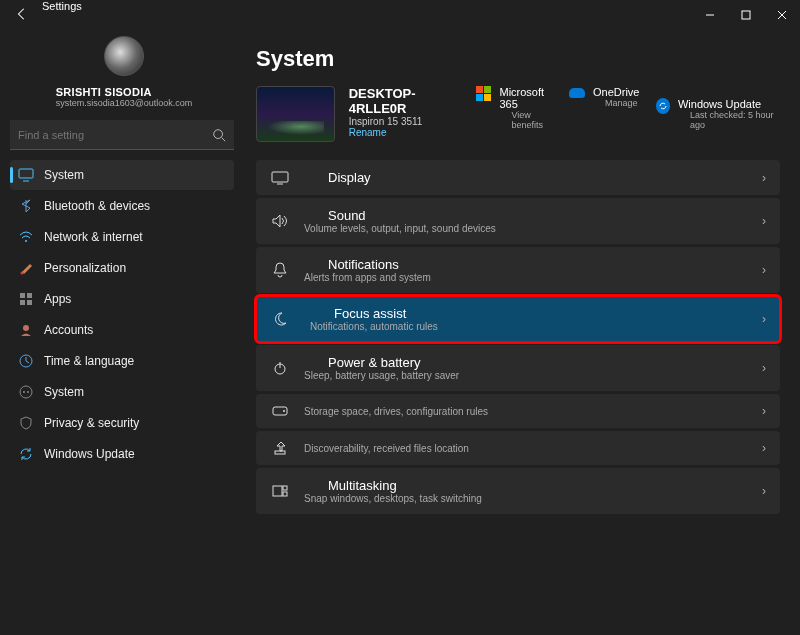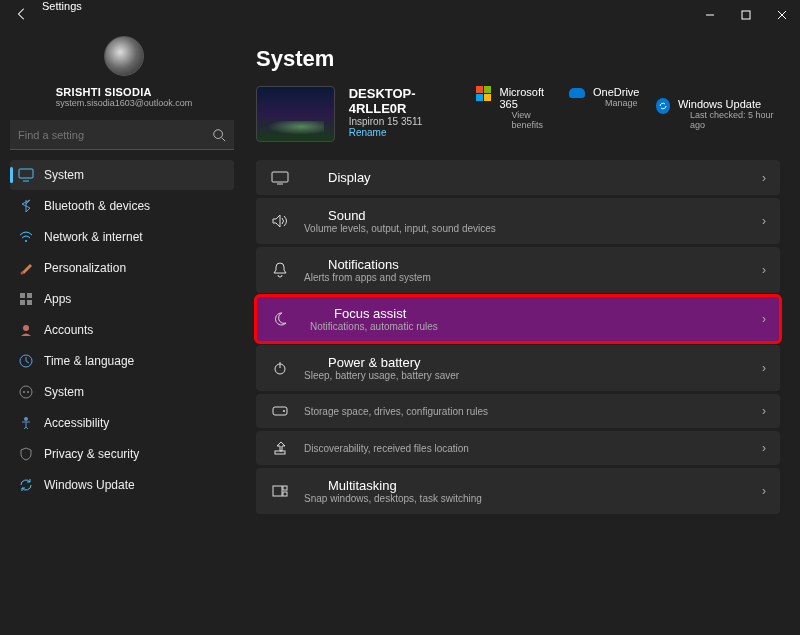--- a/index.html
+++ b/index.html
@@ -46,21 +46,21 @@
 .info-right .txt .t2 { font-size:9px; color:#aaa;margin-left:12px; }
 .ms-logo { display:grid; grid-template-columns:7px 7px; grid-template-rows:7px 7px; gap:1px; }
 .ms-logo span:nth-child(1){background:#f25022;}
 .ms-logo span:nth-child(2){background:#7fba00;}
 .ms-logo span:nth-child(3){background:#00a4ef;}
 .ms-logo span:nth-child(4){background:#ffb900;}
 .od-icon{width:16px;height:10px;background:#0078d4;border-radius:5px 5px 3px 3px;margin-top:2px;}
 .wu-icon{width:16px;height:16px;border-radius:50%;background:#0078d4;display:flex;align-items:center;justify-content:center;}
 .settings-list { display:flex; flex-direction:column; gap:3px; }
 .setting-item { display:flex; align-items:center; gap:14px; background:#2b2b2b; border-radius:4px; padding:10px 14px; cursor:pointer; }
-.setting-item.highlighted { outline:3px solid #ff0000; outline-offset:-1px; background:#701a75;gap:20px; }
+.setting-item.highlighted { outline:3px solid #ff0000; outline-offset:-1px; background:#0c4a6e;gap:20px; }
 .s-icon { width:20px; display:flex; justify-content:center; color:#ddd; }
 .s-text .s-title { font-size:13px; color:#fff;margin-left:24px; }
 .s-text .s-sub { font-size:10px; color:#aaa; }
 .chev { margin-left:auto; color:#aaa; }
 .main::-webkit-scrollbar{width:4px;}
 .main::-webkit-scrollbar-thumb{background:#555;border-radius:2px;}
 </style>
 </head>
 <body>
 
@@ -174,29 +174,20 @@
       </div>
       <div class="nav-item">
         <span class="nav-icon">
             <svg width="14" height="14" viewBox="0 0 14 14">
               <circle cx="7" cy="7" r="6" stroke="#888" fill="none"></circle>
               <circle cx="5" cy="7" r="1" fill="#888"></circle>
               <circle cx="9" cy="7" r="1" fill="#888"></circle>
             </svg>
           </span>
         <span>System</span>
-      </div>
-      <div class="nav-item">
-        <span class="nav-icon">
-            <svg width="14" height="14" viewBox="0 0 14 14">
-              <circle cx="7" cy="3" r="2" fill="#5a90d0"></circle>
-              <path d="M3 6h8M7 6v5M5 13l2-2 2 2" stroke="#5a90d0" fill="none"></path>
-            </svg>
-          </span>
-        <span>Accessibility</span>
       </div>
       <div class="nav-item">
         <span class="nav-icon">
             <svg width="14" height="14" viewBox="0 0 14 14">
               <path d="M7 1l5 2v4c0 3-2 5-5 6-3-1-5-3-5-6V3z" stroke="#888" fill="none"></path>
             </svg>
           </span>
         <span>Privacy &amp; security</span>
       </div>
       <div class="nav-item">

